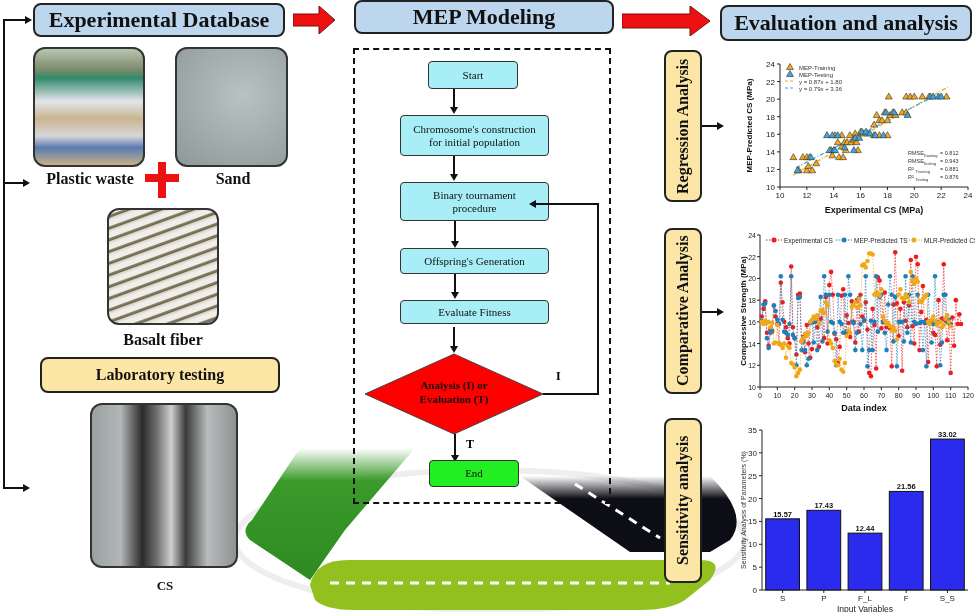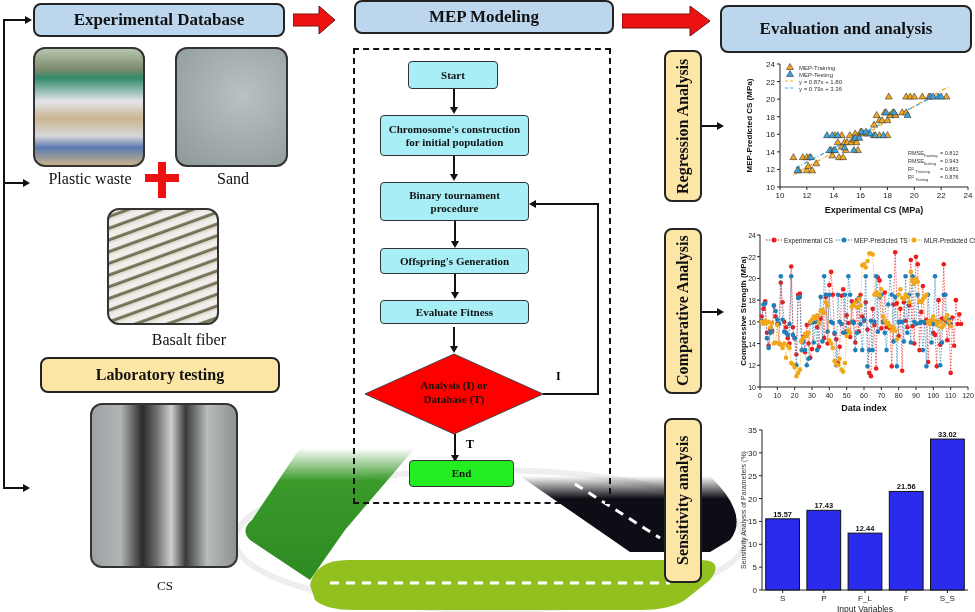--- a/index.html
+++ b/index.html
@@ -1,23 +1,23 @@
 <!DOCTYPE html>
 <html><head>
 <meta charset="utf-8">
 <style>
   html,body{margin:0;padding:0;background:#fff;}
   body{width:975px;height:612px;position:relative;overflow:hidden;font-family:"Liberation Serif",serif;}
   .abs{position:absolute;}
-  .hdr{position:absolute;background:#bcd6ee;border:2px solid #222;border-radius:8px;display:flex;align-items:center;justify-content:center;font-weight:bold;font-size:17px;color:#111;box-sizing:border-box;}
+  .hdr{position:absolute;background:#bcd6ee;border:2px solid #222;border-radius:8px;display:flex;align-items:center;justify-content:center;font-weight:bold;font-size:22px;color:#111;box-sizing:border-box;}
   .tan{position:absolute;background:#fce6a6;border:2px solid #222;border-radius:8px;display:flex;align-items:center;justify-content:center;font-weight:bold;font-size:16px;color:#111;box-sizing:border-box;}
   .vtan{writing-mode:vertical-rl;transform:rotate(180deg);}
   .photo{position:absolute;border:2px solid #333;border-radius:12px;box-sizing:border-box;overflow:hidden;}
-  .cap{position:absolute;font-weight:normal;font-size:16px;color:#111;text-align:center;}
-  .fbox{position:absolute;background:#a8eef6;border:1.5px solid #333;border-radius:4px;box-sizing:border-box;display:flex;align-items:center;justify-content:center;text-align:center;font-weight:bold;font-size:11px;line-height:13px;color:#111;}
+  .cap{position:absolute;font-weight:bold;font-size:16px;color:#111;text-align:center;}
+  .fbox{position:absolute;background:#a8eef6;border:1.5px solid #333;border-radius:4px;box-sizing:border-box;display:flex;align-items:center;justify-content:center;text-align:center;font-weight:normal;font-size:11px;line-height:13px;color:#111;margin-left:20px;}
   .vline{position:absolute;width:2px;background:#111;}
   .hline{position:absolute;height:2px;background:#111;}
   .arrdown{position:absolute;width:0;height:0;border-left:4px solid transparent;border-right:4px solid transparent;border-top:7px solid #111;}
   .arrright{position:absolute;width:0;height:0;border-top:4px solid transparent;border-bottom:4px solid transparent;border-left:7px solid #111;}
   .arrleft{position:absolute;width:0;height:0;border-top:4px solid transparent;border-bottom:4px solid transparent;border-right:7px solid #111;}
   svg text{font-family:"Liberation Sans",sans-serif;}
 </style>
 </head>
 <body>
 
@@ -47,39 +47,39 @@
 <div class="vline" style="left:3px;top:19px;height:468px;"></div>
 <div class="hline" style="left:3px;top:19px;width:22px;"></div>
 <div class="arrright" style="left:25px;top:16px;"></div>
 <div class="hline" style="left:3px;top:182px;width:20px;"></div>
 <div class="arrright" style="left:23px;top:179px;"></div>
 <div class="hline" style="left:3px;top:487px;width:20px;"></div>
 <div class="arrright" style="left:23px;top:484px;"></div>
 
 <div class="hdr" style="left:33px;top:3px;width:252px;height:34px;">Experimental Database</div>
 <div class="hdr" style="left:354px;top:0;width:260px;height:34px;">MEP Modeling</div>
-<div class="hdr" style="left:720px;top:5px;width:252px;height:48px;">Evaluation and analysis</div>
+<div class="hdr" style="left:720px;top:5px;width:252px;height:36px;">Evaluation and analysis</div>
 
 <svg class="abs" style="left:293px;top:6px;" width="42" height="28">
     <polygon points="0,8 26,8 26,0 42,14 26,28 26,20 0,20" fill="#ee1111" stroke="#771111" stroke-width="1"></polygon>
   </svg>
 <svg class="abs" style="left:622px;top:6px;" width="88" height="30">
     <polygon points="0,8 68,8 68,0 88,15 68,30 68,22 0,22" fill="#ee1111" stroke="#771111" stroke-width="1"></polygon>
   </svg>
 
 <div class="photo" style="left:33px;top:47px;width:112px;height:120px;background:linear-gradient(180deg,#b8c6b0 0%,#7a8a6a 18%,#2f8a6a 25%,#e4e4ea 45%,#c9b690 60%,#d8d6da 75%,#5a7ab0 85%,#c7b28a 100%);"></div>
 <div class="photo" style="left:175px;top:47px;width:113px;height:120px;background:radial-gradient(circle at 60% 40%,#b8c2c2 0%,#a3adad 50%,#8d9898 100%);"></div>
 <div class="cap" style="left:30px;top:170px;width:120px;">Plastic waste</div>
 <div class="cap" style="left:178px;top:170px;width:110px;">Sand</div>
 <svg class="abs" style="left:145px;top:162px;" width="34" height="36">
     <rect x="13" y="0" width="8" height="36" fill="#ee1111"></rect>
     <rect x="0" y="12" width="34" height="8" fill="#ee1111"></rect>
   </svg>
 <div class="photo" style="left:107px;top:208px;width:112px;height:117px;background:repeating-linear-gradient(160deg,#f0eeea 0px,#f0eeea 4px,#8a8468 5px,#6b6650 7px,#d8d4c4 8px,#f2f0ec 11px);"></div>
-<div class="cap" style="left:100px;top:331px;width:126px;text-align:right;">Basalt fiber</div>
+<div class="cap" style="left:100px;top:331px;width:126px;">Basalt fiber</div>
 <div class="tan" style="left:40px;top:357px;width:240px;height:36px;">Laboratory testing</div>
 <div class="photo" style="left:90px;top:403px;width:148px;height:165px;background:linear-gradient(90deg,#9ba0a2 0%,#b2b6b6 20%,#2a2a2a 35%,#707070 45%,#cfcfcf 55%,#3a3a3a 65%,#b8bcbc 80%,#8e9292 100%);"></div>
 <div class="cap" style="left:140px;top:578px;width:50px;font-size:13px;">CS</div>
 
 <div class="abs" style="left:353px;top:48px;width:258px;height:456px;border:2px dashed #111;box-sizing:border-box;"></div>
 <div class="fbox" style="left:408px;top:61px;width:90px;height:28px;">Start</div>
 <div class="vline" style="left:453px;top:89px;height:18px;"></div>
 <div class="arrdown" style="left:450px;top:107px;"></div>
 <div class="fbox" style="left:380px;top:115px;width:149px;height:41px;padding:0 6px;text-align:center;">Chromosome's construction for initial population</div>
 <div class="vline" style="left:453px;top:156px;height:18px;"></div>
@@ -91,32 +91,32 @@
 <div class="vline" style="left:454px;top:274px;height:18px;"></div>
 <div class="arrdown" style="left:451px;top:292px;"></div>
 <div class="fbox" style="left:380px;top:300px;width:149px;height:24px;">Evaluate Fitness</div>
 <div class="vline" style="left:453px;top:327px;height:20px;"></div>
 <div class="arrdown" style="left:450px;top:346px;"></div>
 <svg class="abs" style="left:363px;top:353px;" width="182" height="82">
   <polygon points="91,1 180,41 91,81 2,41" fill="#ff0000" stroke="#444" stroke-width="1"></polygon>
 </svg>
 <div class="abs" style="left:400px;top:378px;width:108px;text-align:center;font-weight:bold;font-size:11px;line-height:14px;color:#111;">
   <div>Analysis (I) or</div>
-  <div>Database (T)</div>
+  <div>Evaluation (T)</div>
 </div>
 
 <div class="hline" style="left:543px;top:393px;width:55px;"></div>
 <div class="vline" style="left:597px;top:203px;height:192px;"></div>
 <div class="hline" style="left:536px;top:203px;width:62px;"></div>
 <div class="arrleft" style="left:529px;top:200px;"></div>
 <div class="abs" style="left:556px;top:369px;font-weight:bold;font-size:12px;">I</div>
 <div class="vline" style="left:454px;top:434px;height:23px;"></div>
 <div class="arrdown" style="left:451px;top:455px;"></div>
 <div class="abs" style="left:466px;top:437px;font-weight:bold;font-size:12px;">T</div>
-<div class="fbox" style="left:409px;top:460px;width:105px;height:27px;background:#22ee22;">End</div>
+<div class="fbox" style="left:409px;top:460px;width:90px;height:27px;background:#22ee22;">End</div>
 
 <div class="tan vtan" style="left:664px;top:50px;width:38px;height:152px;">Regression Analysis</div>
 <div class="tan vtan" style="left:664px;top:228px;width:38px;height:166px;">Comparative Analysis</div>
 <div class="tan vtan" style="left:664px;top:418px;width:38px;height:165px;">Sensitivity analysis</div>
 <div class="hline" style="left:702px;top:125px;width:16px;"></div>
 <div class="arrright" style="left:717px;top:122px;"></div>
 <div class="hline" style="left:702px;top:311px;width:16px;"></div>
 <div class="arrright" style="left:717px;top:308px;"></div>
 
 <svg id="chart0" class="abs" style="left:740px;top:52px;" width="235" height="168">

